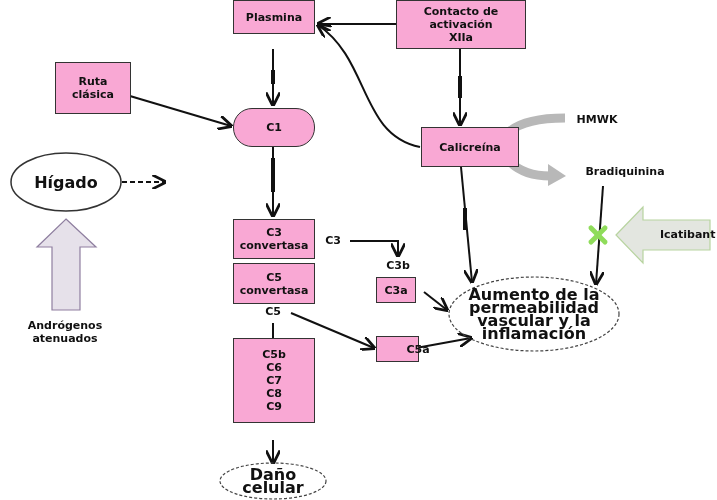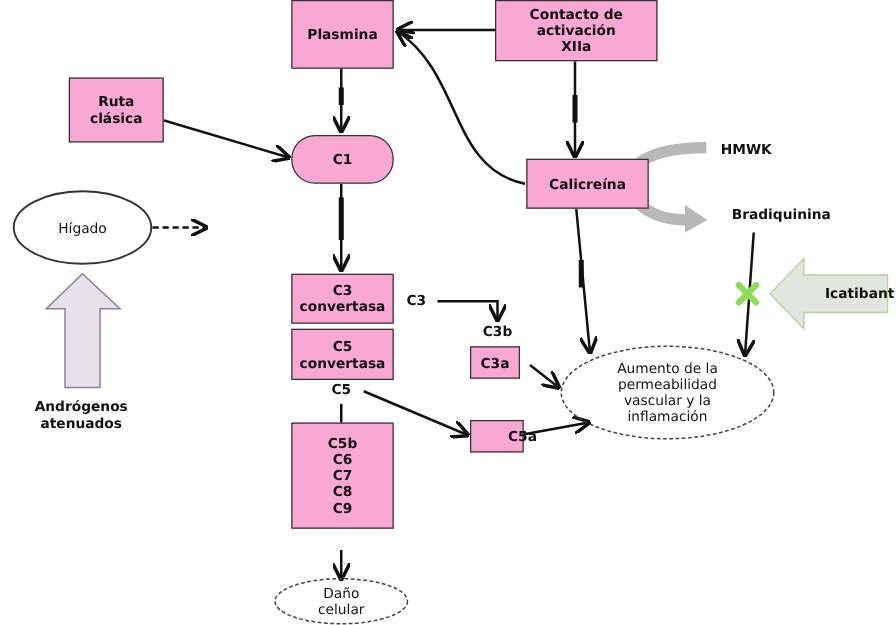--- a/index.html
+++ b/index.html
@@ -4,21 +4,21 @@
 <style>
   html, body { margin:0; padding:0; background:#ffffff; }
   body { width:717px; height:500px; position:relative; overflow:hidden;
          font-family:"DejaVu Sans", sans-serif; color:#111; }
   svg.canvas { position:absolute; left:0; top:0; }
   .box { position:absolute; border:1.5px solid #333; background:#f9a8d4; box-sizing:border-box;
          display:flex; align-items:center; justify-content:center; text-align:center;
          font-weight:bold; font-size:11px; line-height:13px; }
   .lbl { position:absolute; font-weight:bold; font-size:11px; line-height:13px; text-align:center; }
   .ell { position:absolute; display:flex; align-items:center; justify-content:center; text-align:center;
-         font-weight:normal; font-size:11px; line-height:13px; box-sizing:border-box; border-radius:50%; }
+         font-weight:bold; font-size:16px; line-height:13px; box-sizing:border-box; border-radius:50%; }
   .pre { white-space:pre-line; }
 </style>
 </head>
 <body>
 
 <svg class="canvas" width="717" height="500" viewBox="0 0 717 500">
   <defs>
     <marker id="ah" viewBox="0 0 10 10" refX="9" refY="5" markerWidth="7" markerHeight="7" orient="auto-start-reverse">
       <path d="M0,0 L10,5 L0,10" fill="none" stroke="#111" stroke-width="2"></path>
     </marker>
@@ -68,21 +68,21 @@
   <g>
     <line x1="591" y1="228" x2="605" y2="242" stroke="#8fdc5a" stroke-width="5" stroke-linecap="round"></line>
     <line x1="605" y1="228" x2="591" y2="242" stroke="#8fdc5a" stroke-width="5" stroke-linecap="round"></line>
   </g>
 
   <ellipse cx="66" cy="182" rx="55" ry="29" fill="none" stroke="#333" stroke-width="1.5"></ellipse>
   <ellipse cx="534" cy="314" rx="85" ry="37" fill="none" stroke="#444" stroke-width="1.2" stroke-dasharray="3,2"></ellipse>
   <ellipse cx="273" cy="481" rx="53" ry="18" fill="none" stroke="#444" stroke-width="1.2" stroke-dasharray="3,2"></ellipse>
 </svg>
 
-<div class="box pre" style="left:233px;top:0px;width:82px;height:55px;">Plasmina</div>
+<div class="box pre" style="left:233px;top:0px;width:82px;height:34px;">Plasmina</div>
 <div class="box pre" style="left:396px;top:0px;width:130px;height:49px;">Contacto de
 activación
 XIIa</div>
 <div class="box pre" style="left:27px;top:62px;width:76px;height:52px;margin-left:28px;">Ruta
 clásica</div>
 <div class="box pre" style="left:233px;top:108px;width:82px;height:39px;border-radius:19px;">C1</div>
 <div class="box pre" style="left:421px;top:127px;width:98px;height:40px;">Calicreína</div>
 <div class="ell pre" style="left:11px;top:153px;width:110px;height:58px;">Hígado</div>
 <div class="lbl" style="left:562px;top:113px;width:70px;">HMWK</div>
 <div class="lbl" style="left:566px;top:165px;width:118px;text-align:center;">Bradiquinina</div>

